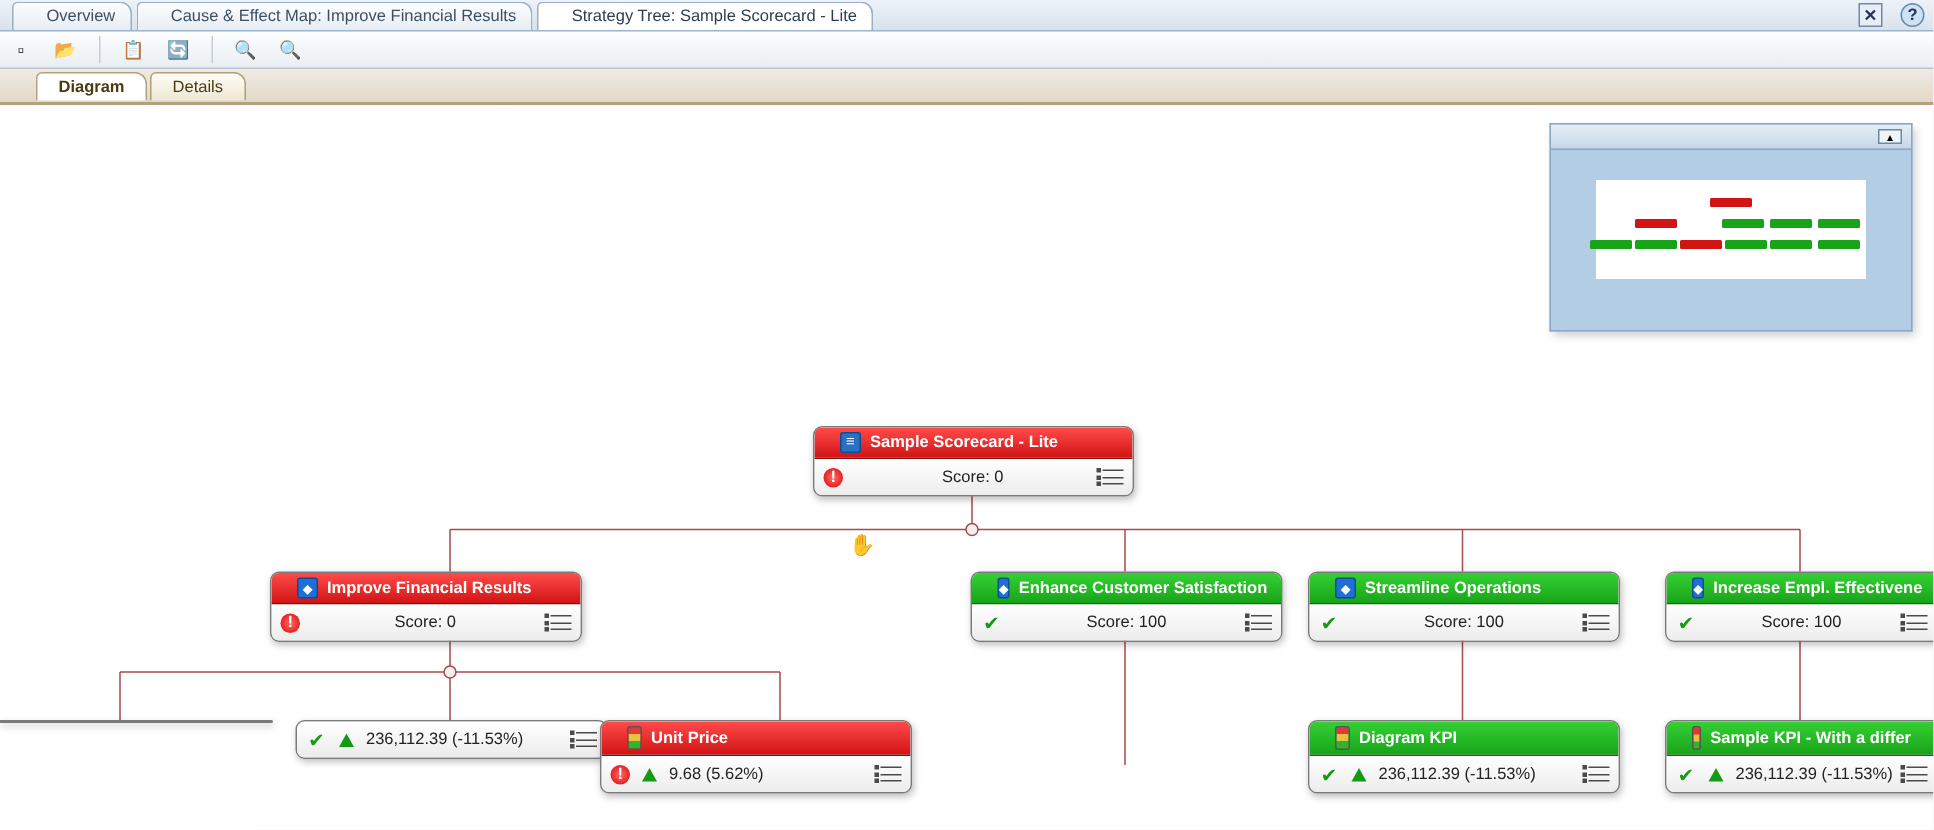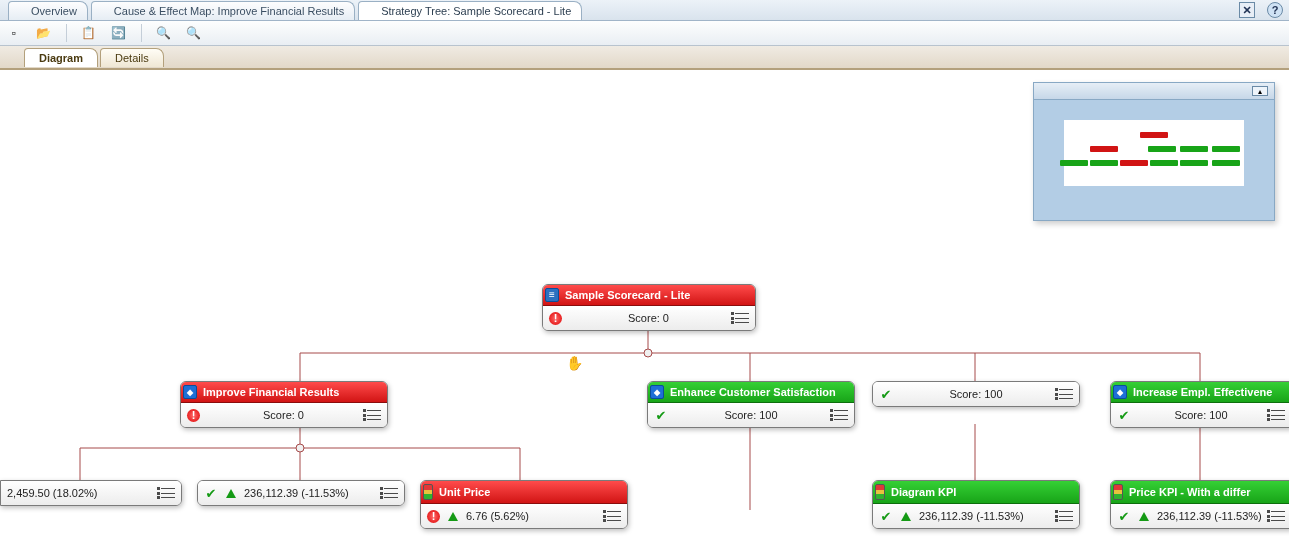--- a/index.html
+++ b/index.html
@@ -12,21 +12,21 @@
 .tab-q{border-radius:50%;background:#cfe2f4;border:1px solid #6a8aa6;color:#235}
 .toolbar{height:24px;border-bottom:1px solid #b8c3ce;display:flex;align-items:center;padding:0 6px;gap:14px;background:linear-gradient(#fdfefe,#e9eef3)}
 .tb-btn{width:16px;height:16px;display:flex;align-items:center;justify-content:center;cursor:pointer;font-size:12px}
 .tb-sep{width:1px;height:18px;background:#c4ced8}
 .subtabs{height:22px;background:linear-gradient(#f0ebe3,#e2d8c8);border-bottom:2px solid #b3a07c;display:flex;align-items:center;padding-left:24px}
 .subtab{padding:3px 14px;border:1px solid #b3a07c;border-bottom:none;border-top-left-radius:4px;border-top-right-radius:8px;margin-right:2px;background:linear-gradient(#fffdf6,#efe7d4);color:#4a3a10;cursor:pointer}
 .subtab.active{background:#fff;font-weight:bold}
 .canvas{position:relative;width:1289px;height:485px;background:#fff;overflow:hidden}
 svg.lines{position:absolute;left:0;top:0;width:100%;height:100%;pointer-events:none}
 .node{position:absolute;border:1px solid #7a7a7a;border-radius:6px;background:linear-gradient(#fff,#f1f1f1);box-shadow:1px 2px 5px rgba(0,0,0,.25);overflow:hidden;cursor:pointer}
-.node-hdr{display:flex;align-items:center;gap:6px;padding:3px 2px;color:#fff;font-weight:bold;font-size:11px;white-space:nowrap;overflow:hidden}
+.node-hdr{display:flex;align-items:center;gap:6px;padding:3px 17px;color:#fff;font-weight:bold;font-size:11px;white-space:nowrap;overflow:hidden}
 .hdr-red{background:linear-gradient(#ff4b4b,#d11414);border-bottom:1px solid #8a0c0c}
 .hdr-green{background:linear-gradient(#35d035,#18a418);border-bottom:1px solid #0d6e0d}
 .node-body{display:flex;align-items:center;padding:3px 6px;gap:8px;color:#222;background:linear-gradient(#fff,#ececec);height:18px;white-space:nowrap}
 .body-menu{margin-left:auto;width:14px;height:10px;cursor:pointer;display:flex;flex-direction:column;justify-content:space-between}
 .body-menu span{height:1px;background:#4a4a4a;position:relative}
 .body-menu span::before{content:"";position:absolute;left:-4px;top:-1px;width:3px;height:3px;background:#4a4a4a}
 .ic{width:14px;height:14px;display:inline-flex;align-items:center;justify-content:center;font-size:11px;vertical-align:middle}
 .ic-obj{background:#1e6fd6;border:1px solid #0b4d99;border-radius:2px;color:#fff;font-size:9px;width:12px;height:12px}
 .ic-obj::after{content:"◆";font-size:8px}
 .ic-sc{background:#2c70c0;border:1px solid #0b4d99;border-radius:2px;width:12px;height:12px}
@@ -146,20 +146,24 @@
         <span style="flex:1;text-align:center">Score: 100</span>
         <div class="body-menu">
           <span></span>
           <span></span>
           <span></span>
         </div>
       </div>
   </div>
 
   <div class="node" style="left:872px;top:311px;width:206px">
+    <div class="node-hdr hdr-green">
+        <span class="ic ic-obj"></span>
+        <span>Streamline Operations</span>
+      </div>
     <div class="node-body">
         <span class="ic ic-ok"></span>
         <span style="flex:1;text-align:center">Score: 100</span>
         <div class="body-menu">
           <span></span>
           <span></span>
           <span></span>
         </div>
       </div>
   </div>
@@ -174,52 +178,44 @@
         <span style="flex:1;text-align:center">Score: 100</span>
         <div class="body-menu">
           <span></span>
           <span></span>
           <span></span>
         </div>
       </div>
   </div>
 
   <div class="node" style="left:0px;top:410px;width:180px;border-top-left-radius:0;border-bottom-left-radius:0">
-    <div class="node-body">
-        <span>2,459.50 (18.02%)</span>
-        <div class="body-menu">
-          <span></span>
-          <span></span>
-          <span></span>
-        </div>
-      </div>
   </div>
 
   <div class="node" style="left:197px;top:410px;width:206px">
     <div class="node-body">
         <span class="ic ic-ok"></span>
         <span class="ic ic-up"></span>
         <span>236,112.39 (-11.53%)</span>
         <div class="body-menu">
           <span></span>
           <span></span>
           <span></span>
         </div>
       </div>
   </div>
 
-  <div class="node" style="left:420px;top:410px;width:206px">
+  <div class="node" style="left:400px;top:410px;width:206px">
     <div class="node-hdr hdr-red">
         <span class="ic ic-light"></span>
         <span>Unit Price</span>
       </div>
     <div class="node-body">
         <span class="ic ic-warn"></span>
         <span class="ic ic-up"></span>
-        <span>6.76 (5.62%)</span>
+        <span>9.68 (5.62%)</span>
         <div class="body-menu">
           <span></span>
           <span></span>
           <span></span>
         </div>
       </div>
   </div>
 
   <div class="node" style="left:872px;top:410px;width:206px">
     <div class="node-hdr hdr-green">
@@ -234,21 +230,21 @@
           <span></span>
           <span></span>
           <span></span>
         </div>
       </div>
   </div>
 
   <div class="node" style="left:1110px;top:410px;width:180px;border-top-right-radius:0;border-bottom-right-radius:0">
     <div class="node-hdr hdr-green">
         <span class="ic ic-light"></span>
-        <span>Price KPI - With a differ</span>
+        <span>Sample KPI - With a differ</span>
       </div>
     <div class="node-body">
         <span class="ic ic-ok"></span>
         <span class="ic ic-up"></span>
         <span>236,112.39 (-11.53%)</span>
         <div class="body-menu">
           <span></span>
           <span></span>
           <span></span>
         </div>

